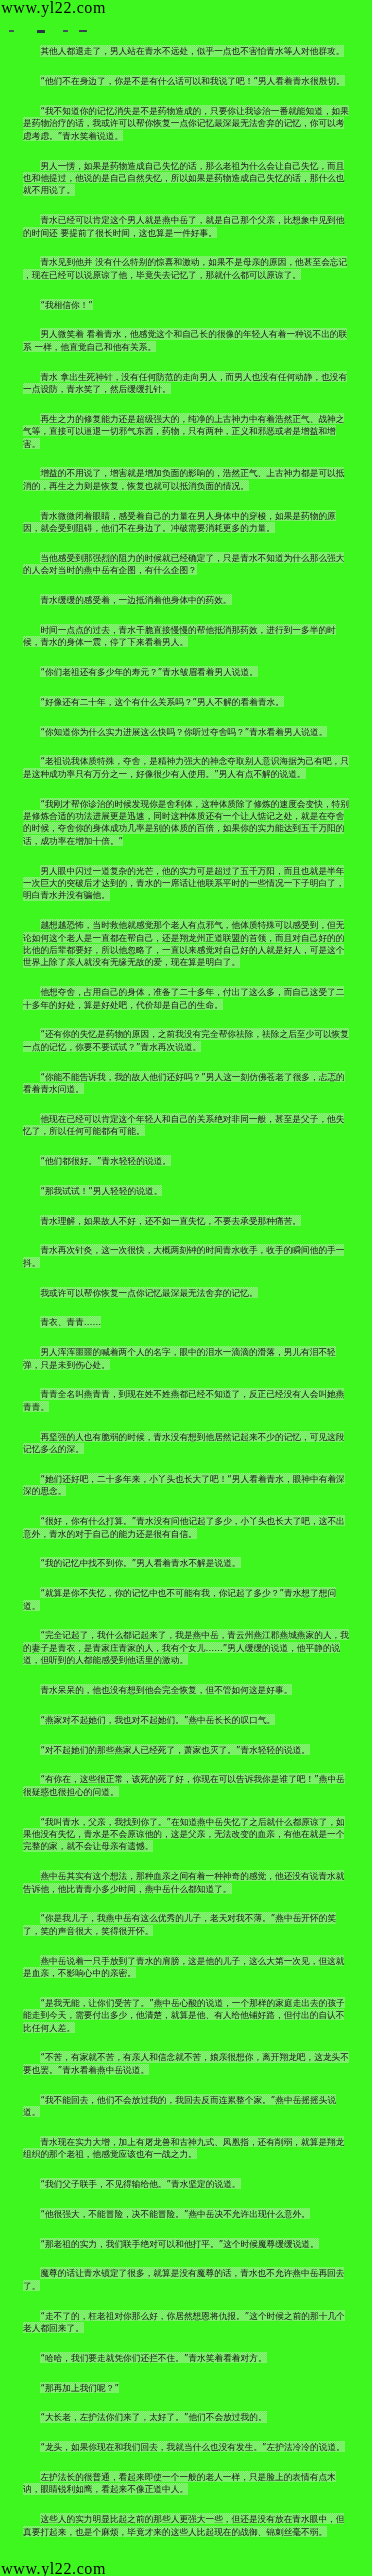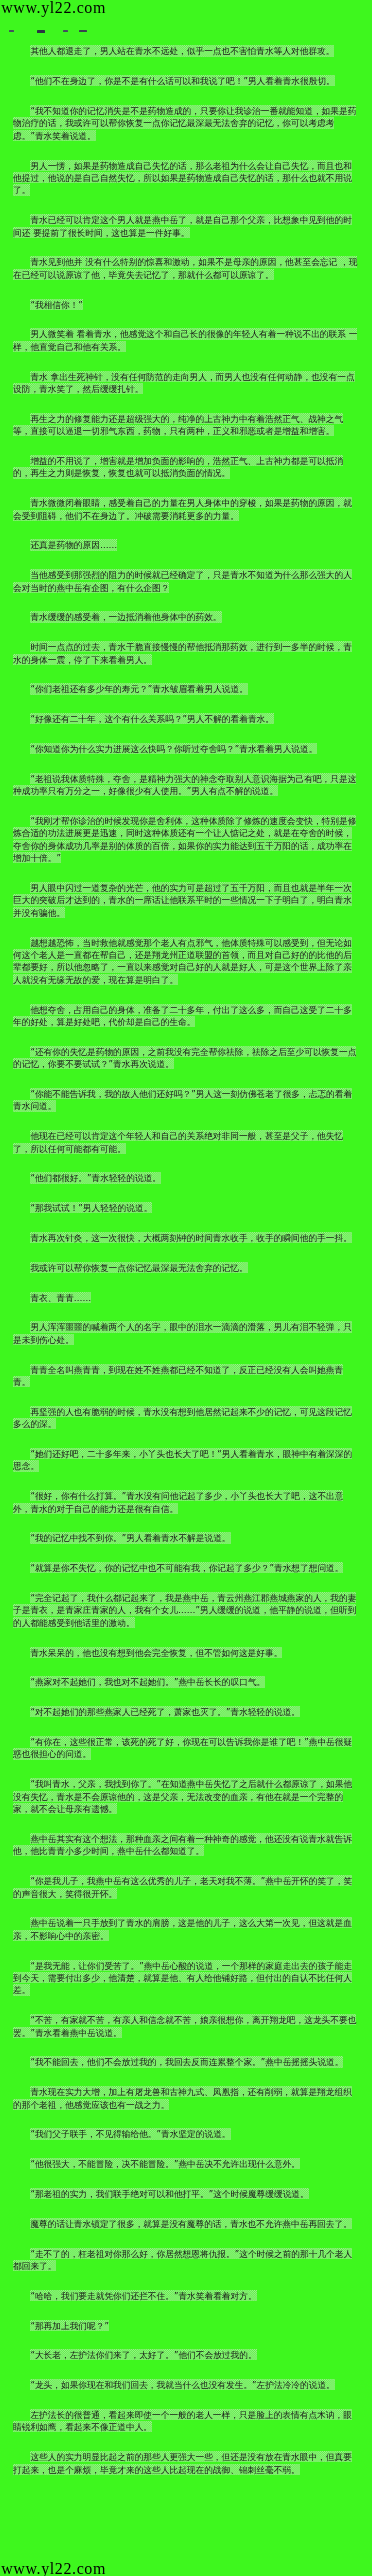--- a/index.html
+++ b/index.html
@@ -41,21 +41,21 @@
   }
   .title-remnant i:nth-child(1){width:5.6px;margin-right:22.3px;background:#44505e;}
   .title-remnant i:nth-child(2){width:8.7px;margin-right:17.4px;height:2.5px;}
   .title-remnant i:nth-child(3){width:5.6px;margin-right:11.2px;background:#44505e;}
   .title-remnant i:nth-child(4){width:7.4px;background:#39434f;}
   .content{
     position:absolute;
     top:45px;
     left:0;
     width:372px;
-    padding:0 13px;
+    padding:0 23px;
     box-sizing:border-box;
   }
   p.para{
     margin:0 0 17.4px 0;
     font-size:8.7px;
     line-height:12.4px;
     text-indent:2em;
     text-align:left;
     word-break:break-all;
   }
@@ -86,37 +86,37 @@
     <p class="para"><span class="t">“我不知道你的记忆消失是不是药物造成的，只要你让我诊治一番就能知道，如果是药物治疗的话，我或许可以帮你恢复一点你记忆最深最无法舍弃的记忆，你可以考虑考虑。”青水笑着说道。</span></p>
     <p class="para"><span class="t">男人一愣，如果是药物造成自己失忆的话，那么老祖为什么会让自己失忆，而且也和他提过，他说的是自己自然失忆，所以如果是药物造成自己失忆的话，那什么也就不用说了。</span></p>
     <p class="para"><span class="t">青水已经可以肯定这个男人就是燕中岳了，就是自己那个父亲，比想象中见到他的时间还 要提前了很长时间，这也算是一件好事。</span></p>
     <p class="para"><span class="t">青水见到他并 没有什么特别的惊喜和激动，如果不是母亲的原因，他甚至会忘记 ，现在已经可以说原谅了他，毕竟失去记忆了，那就什么都可以原谅了。</span></p>
     <p class="para"><span class="t">“我相信你！”</span></p>
     <p class="para"><span class="t">男人微笑着 看着青水，他感觉这个和自己长的很像的年轻人有着一种说不出的联系 一样，他直觉自己和他有关系。</span></p>
     <p class="para"><span class="t">青水 拿出生死神针，没有任何防范的走向男人，而男人也没有任何动静，也没有一点设防，青水笑了，然后缓缓扎针。</span></p>
     <p class="para"><span class="t">再生之力的修复能力还是超级强大的，纯净的上古神力中有着浩然正气、战神之气等，直接可以逼退一切邪气东西，药物，只有两种，正义和邪恶或者是增益和增害。</span></p>
     <p class="para"><span class="t">增益的不用说了，增害就是增加负面的影响的，浩然正气、上古神力都是可以抵消的，再生之力则是恢复，恢复也就可以抵消负面的情况。</span></p>
     <p class="para"><span class="t">青水微微闭着眼睛，感受着自己的力量在男人身体中的穿梭，如果是药物的原因，就会受到阻碍，他们不在身边了。冲破需要消耗更多的力量。</span></p>
-    <p class="para"><span class="t">还真是药物的原因……</span></p>
     <p class="para"><span class="t">当他感受到那强烈的阻力的时候就已经确定了，只是青水不知道为什么那么强大的人会对当时的燕中岳有企图，有什么企图？</span></p>
     <p class="para"><span class="t">青水缓缓的感受着，一边抵消着他身体中的药效。</span></p>
     <p class="para"><span class="t">时间一点点的过去，青水干脆直接慢慢的帮他抵消那药效，进行到一多半的时候，青水的身体一震，停了下来看着男人。</span></p>
     <p class="para"><span class="t">“你们老祖还有多少年的寿元？”青水皱眉看着男人说道。</span></p>
     <p class="para"><span class="t">“好像还有二十年，这个有什么关系吗？”男人不解的看着青水。</span></p>
     <p class="para"><span class="t">“你知道你为什么实力进展这么快吗？你听过夺舍吗？”青水看着男人说道。</span></p>
     <p class="para"><span class="t">“老祖说我体质特殊，夺舍，是精神力强大的神念夺取别人意识海据为己有吧，只是这种成功率只有万分之一，好像很少有人使用。”男人有点不解的说道。</span></p>
     <p class="para"><span class="t">“我刚才帮你诊治的时候发现你是舍利体，这种体质除了修炼的速度会变快，特别是修炼合适的功法进展更是迅速，同时这种体质还有一个让人惦记之处，就是在夺舍的时候，夺舍你的身体成功几率是别的体质的百倍，如果你的实力能达到五千万阳的话，成功率在增加十倍。”</span></p>
     <p class="para"><span class="t">男人眼中闪过一道复杂的光芒，他的实力可是超过了五千万阳，而且也就是半年一次巨大的突破后才达到的，青水的一席话让他联系平时的一些情况一下子明白了，明白青水并没有骗他。</span></p>
     <p class="para"><span class="t">越想越恐怖，当时救他就感觉那个老人有点邪气，他体质特殊可以感受到，但无论如何这个老人是一直都在帮自己，还是翔龙州正道联盟的首领，而且对自己好的的比他的后辈都要好，所以他忽略了，一直以来感觉对自己好的人就是好人，可是这个世界上除了亲人就没有无缘无故的爱，现在算是明白了。</span></p>
     <p class="para"><span class="t">他想夺舍，占用自己的身体，准备了二十多年，付出了这么多，而自己这受了二十多年的好处，算是好处吧，代价却是自己的生命。</span></p>
     <p class="para"><span class="t">“还有你的失忆是药物的原因，之前我没有完全帮你祛除，祛除之后至少可以恢复一点的记忆，你要不要试试？”青水再次说道。</span></p>
     <p class="para"><span class="t">“你能不能告诉我，我的故人他们还好吗？”男人这一刻仿佛苍老了很多，忐忑的看着青水问道。</span></p>
     <p class="para"><span class="t">他现在已经可以肯定这个年轻人和自己的关系绝对非同一般，甚至是父子，他失忆了，所以任何可能都有可能。</span></p>
     <p class="para"><span class="t">“他们都很好。”青水轻轻的说道。</span></p>
     <p class="para"><span class="t">“那我试试！”男人轻轻的说道。</span></p>
+    <p class="para"><span class="t">青水理解，如果故人不好，还不如一直失忆，不要去承受那种痛苦。</span></p>
     <p class="para"><span class="t">青水再次针灸，这一次很快，大概两刻钟的时间青水收手，收手的瞬间他的手一抖。</span></p>
     <p class="para"><span class="t">我或许可以帮你恢复一点你记忆最深最无法舍弃的记忆。</span></p>
     <p class="para"><span class="t">青衣、青青……</span></p>
     <p class="para"><span class="t">男人浑浑噩噩的喊着两个人的名字，眼中的泪水一滴滴的滑落，男儿有泪不轻弹，只是未到伤心处。</span></p>
     <p class="para"><span class="t">青青全名叫燕青青，到现在姓不姓燕都已经不知道了，反正已经没有人会叫她燕青青。</span></p>
     <p class="para"><span class="t">再坚强的人也有脆弱的时候，青水没有想到他居然记起来不少的记忆，可见这段记忆多么的深。</span></p>
     <p class="para"><span class="t">“她们还好吧，二十多年来，小丫头也长大了吧！“男人看着青水，眼神中有着深深的思念。</span></p>
     <p class="para"><span class="t">“很好，你有什么打算。”青水没有问他记起了多少，小丫头也长大了吧，这不出意外，青水的对于自己的能力还是很有自信。</span></p>
     <p class="para"><span class="t">“我的记忆中找不到你。”男人看着青水不解是说道。</span></p>
     <p class="para"><span class="t">“就算是你不失忆，你的记忆中也不可能有我，你记起了多少？”青水想了想问道。</span></p>

